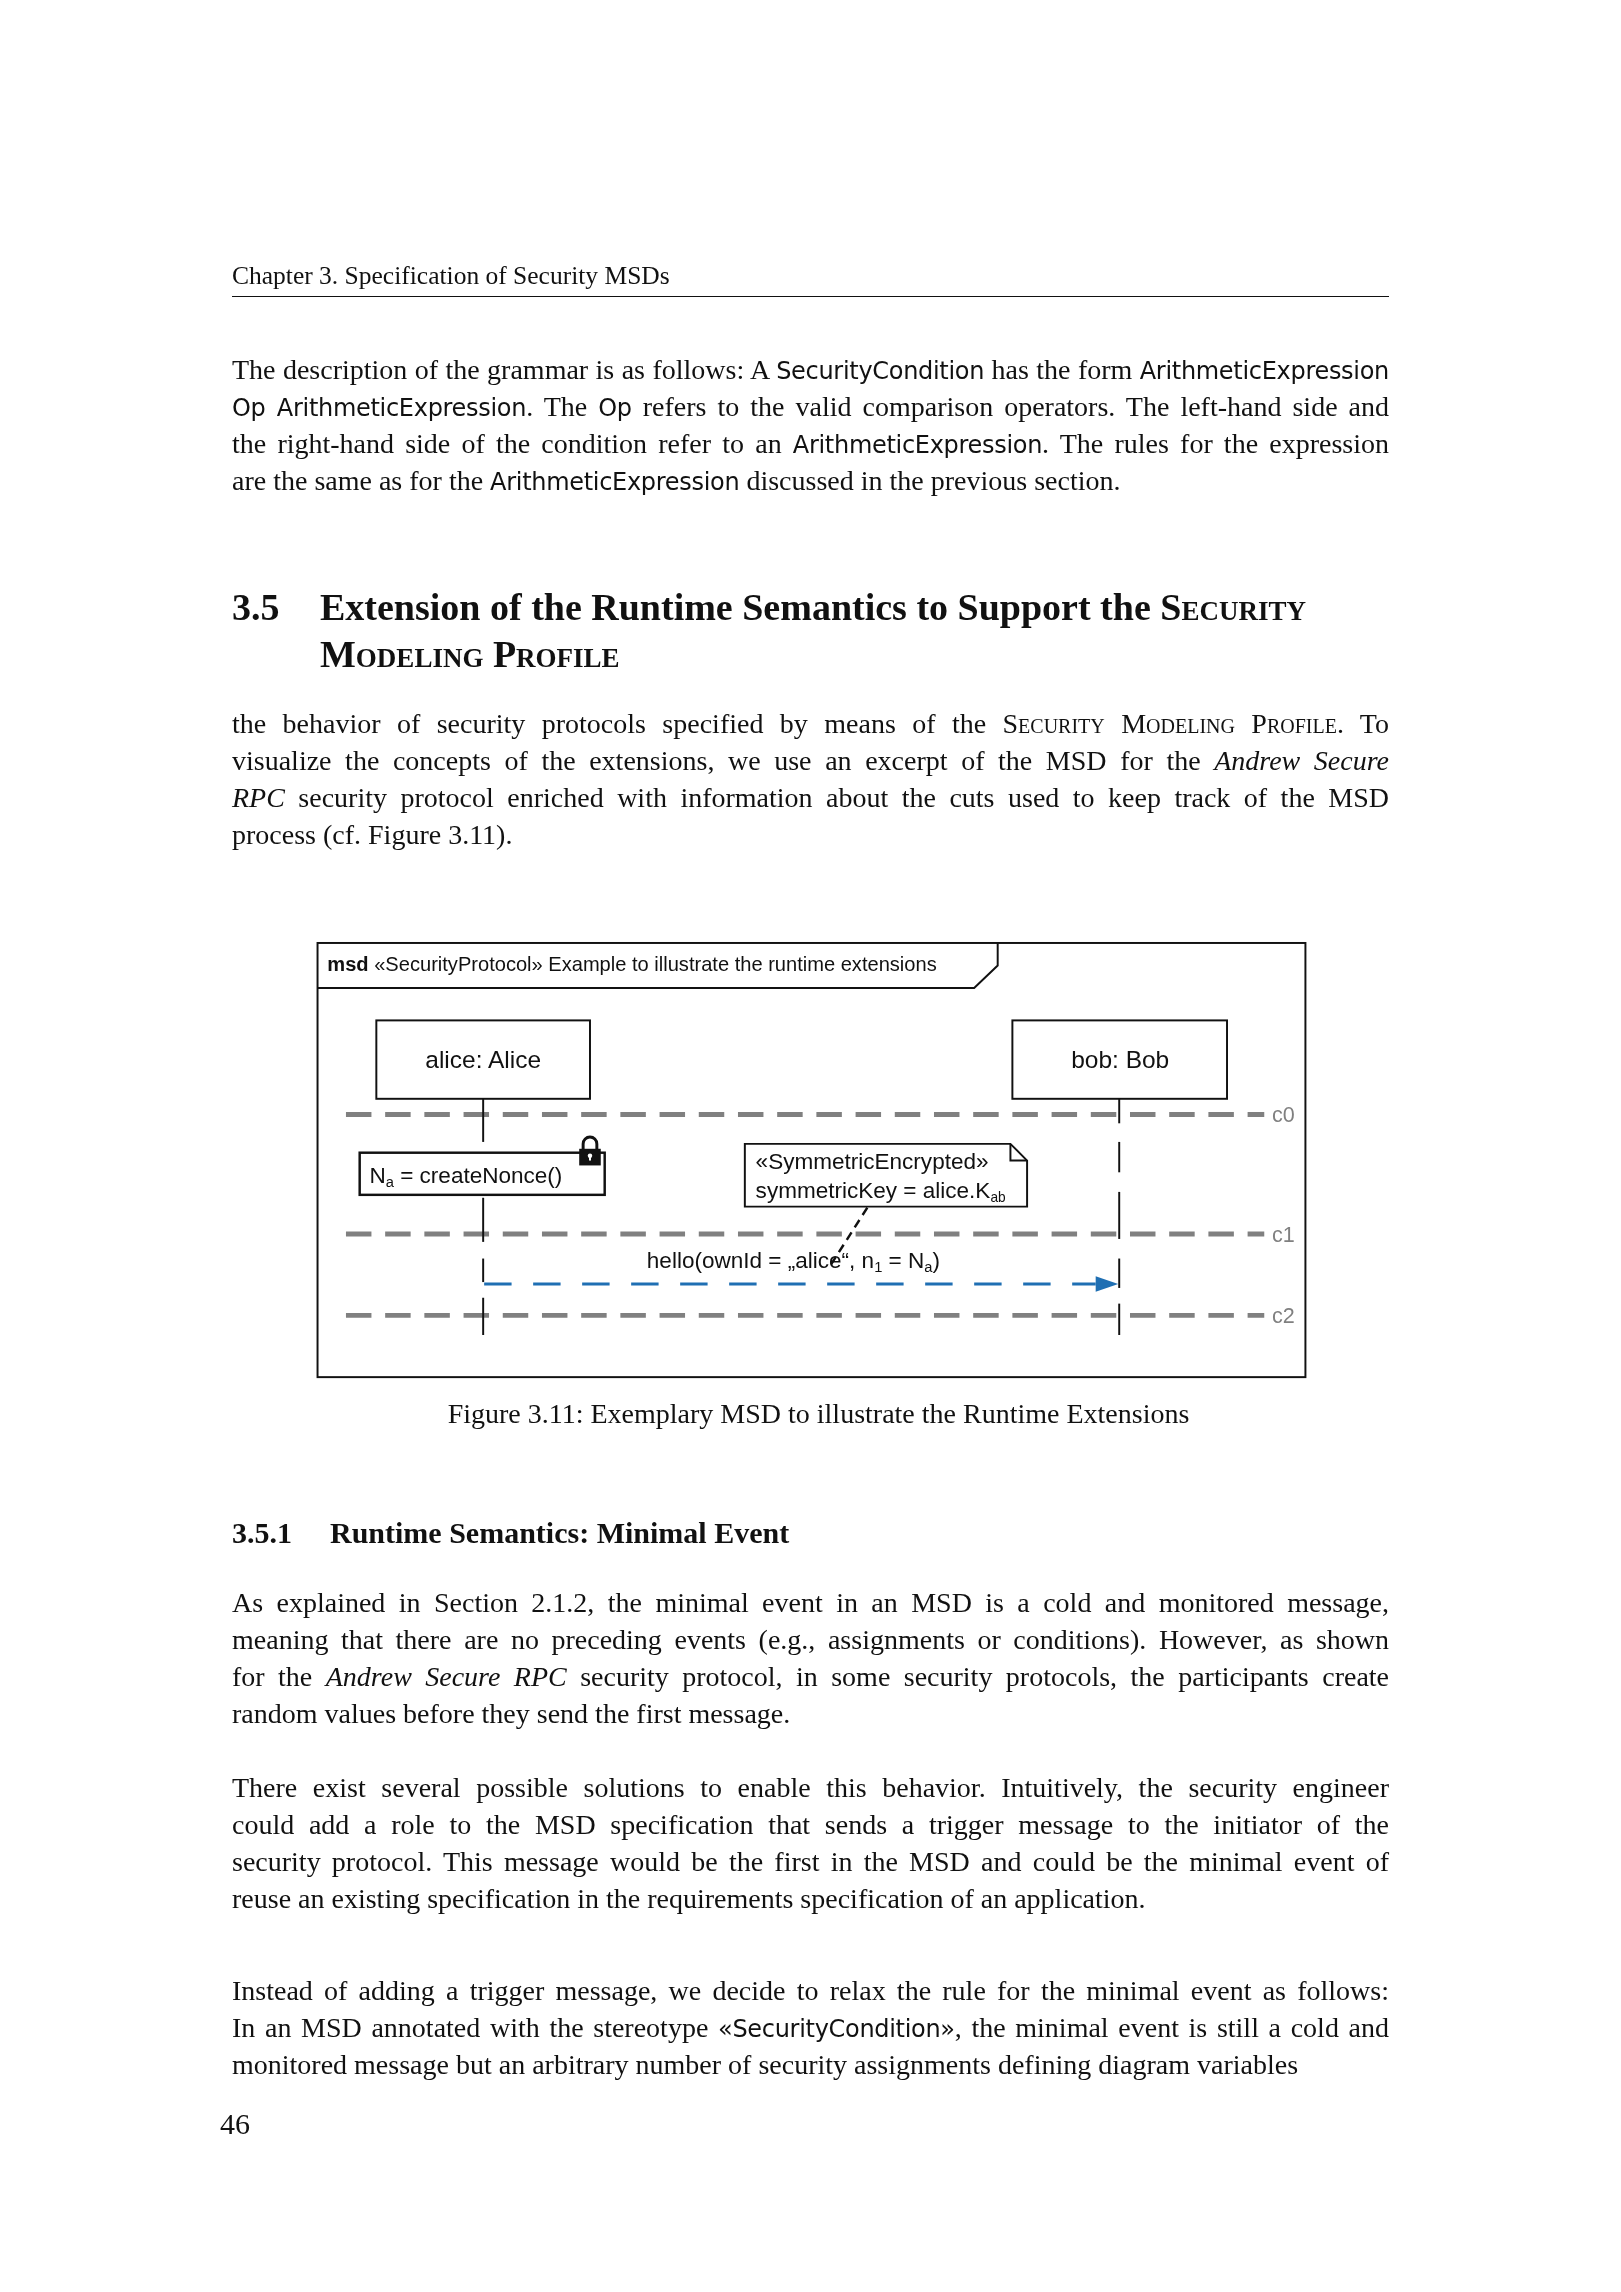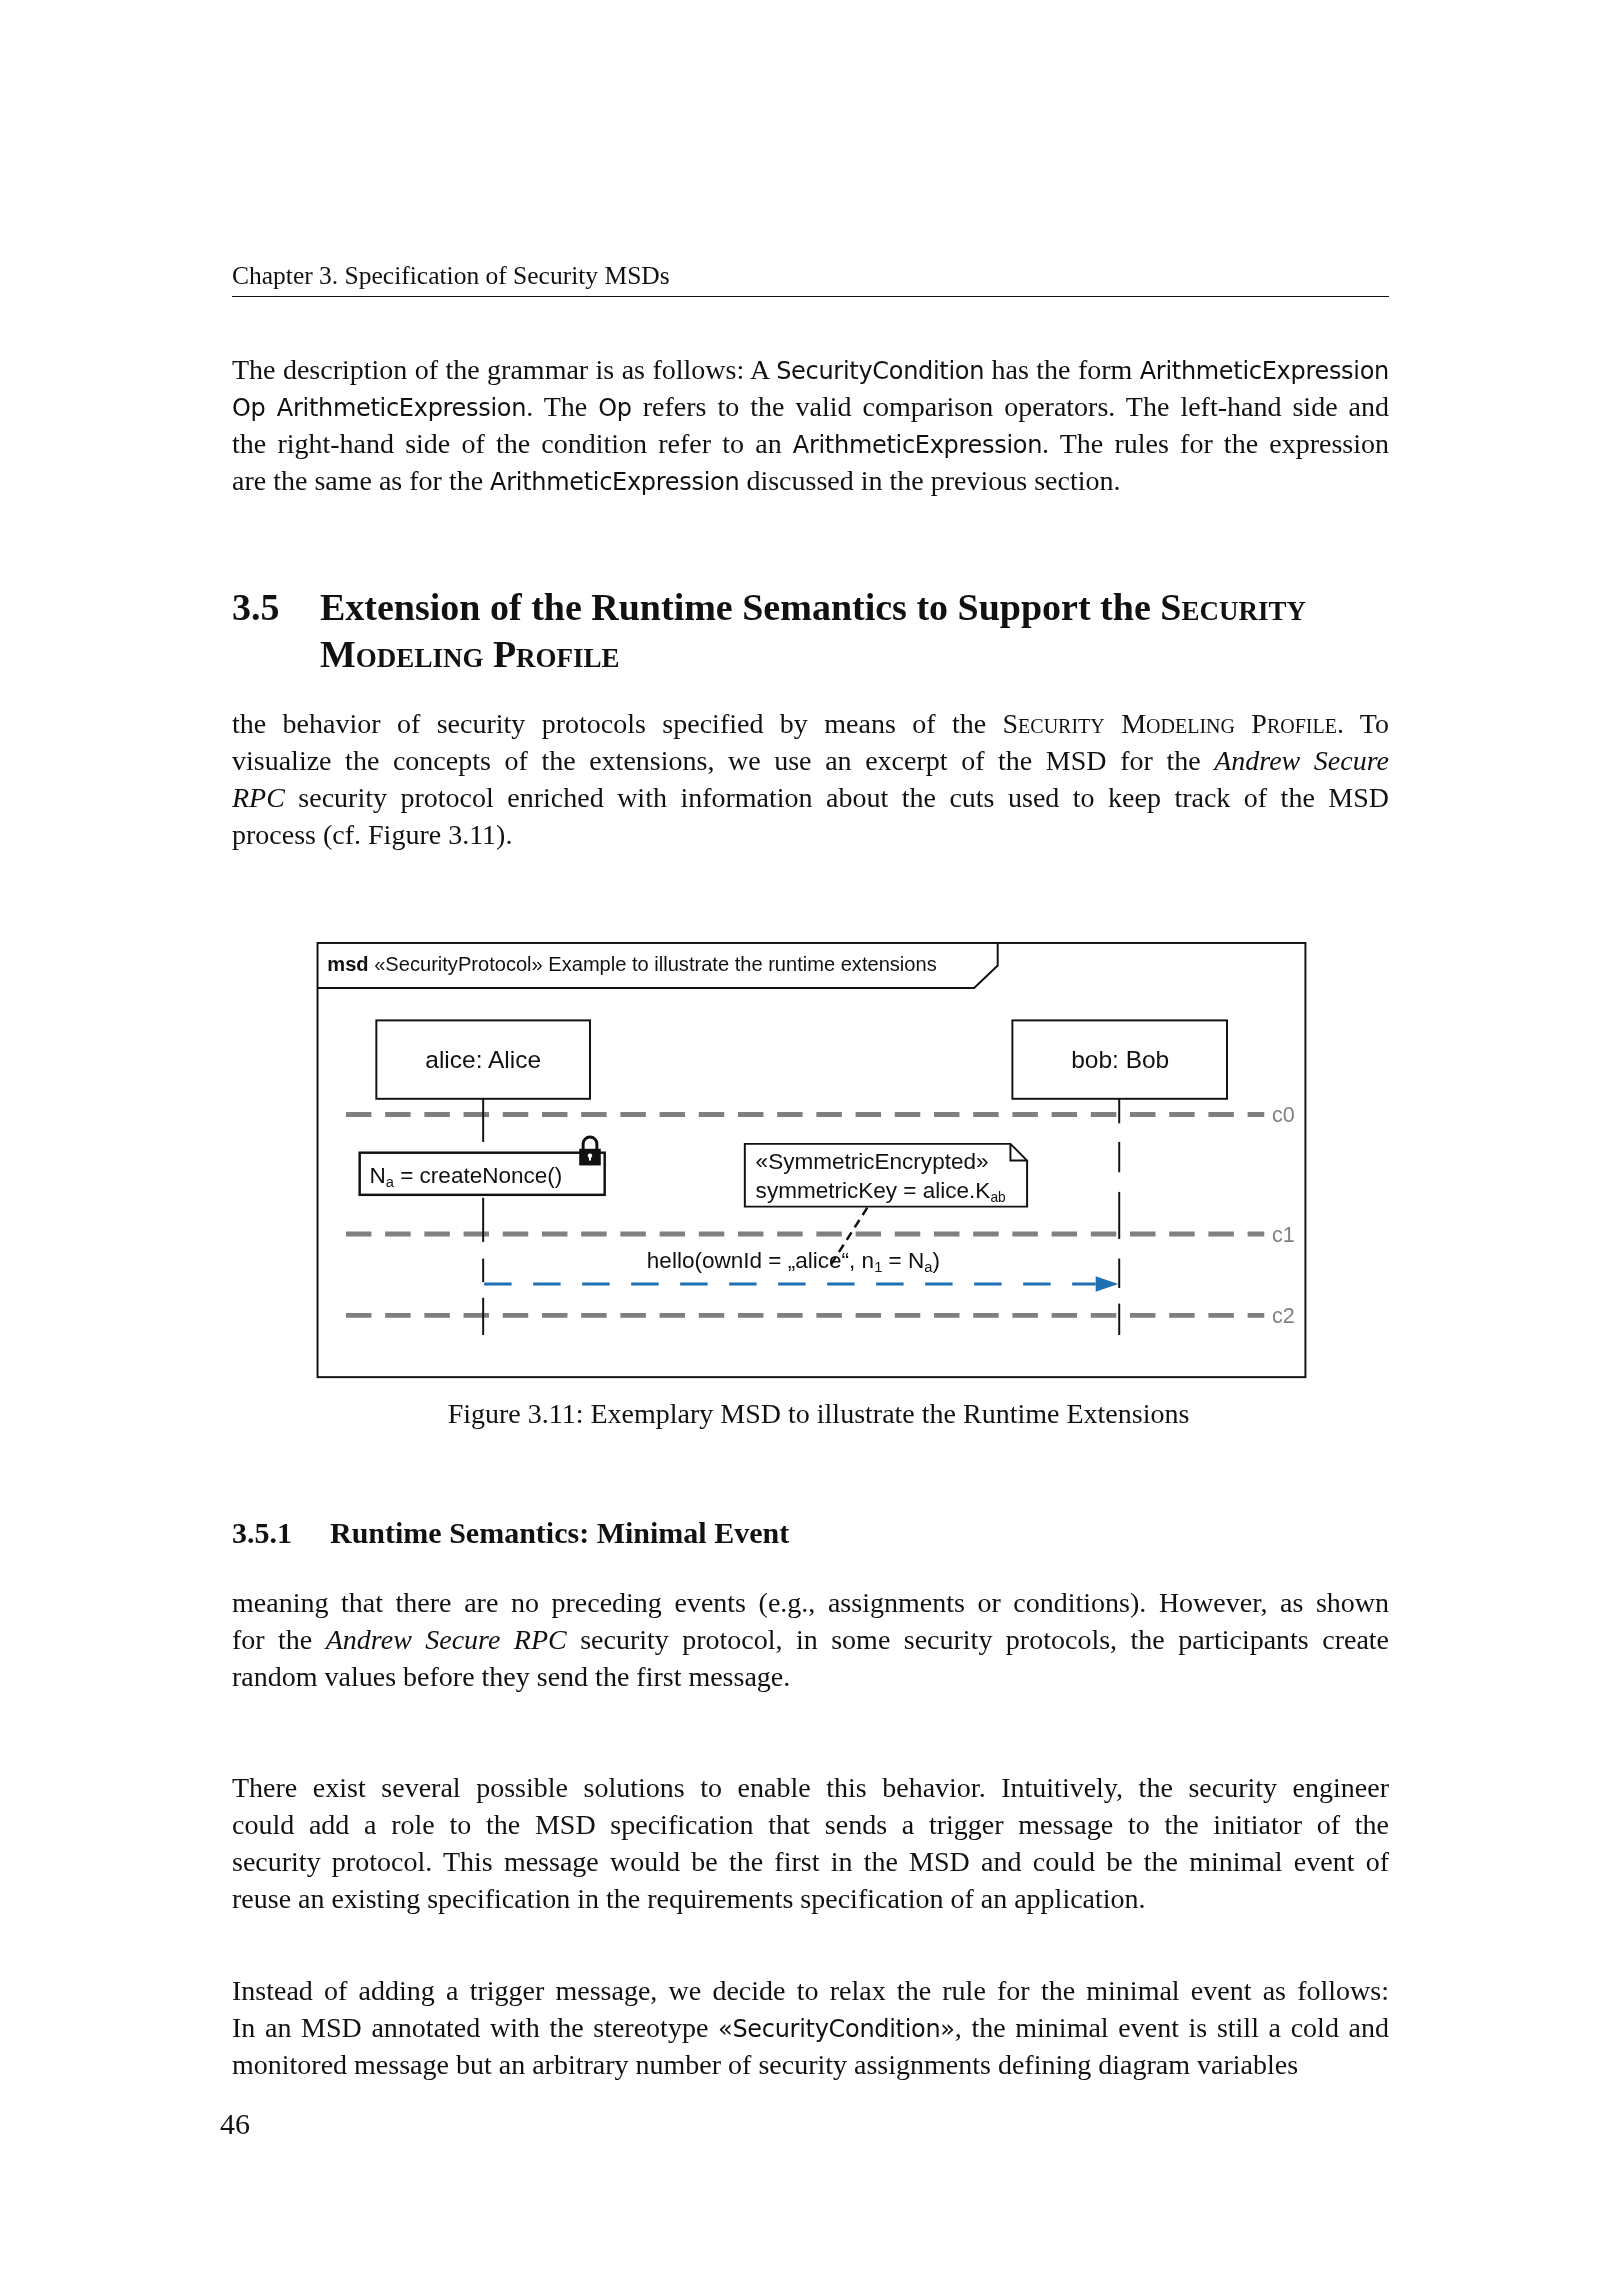--- a/index.html
+++ b/index.html
@@ -104,20 +104,21 @@
 </svg>
 
 <div class="abs caption">Figure 3.11: Exemplary MSD to illustrate the Runtime Extensions</div>
 
 <div class="abs h3">
   <span>3.5.1</span>
   <span class="txt">Runtime Semantics: Minimal Event</span>
 </div>
 
 <div class="abs para" style="top:1584px;">
+    <span class="line"><span>As explained in Section 2.1.2, the minimal event in an MSD is a cold and monitored message,</span></span>
     <span class="line"><span>meaning that there are no preceding events (e.g., assignments or conditions). However, as shown</span></span>
     <span class="line"><span>for the </span><span class="it">Andrew Secure RPC</span><span> security protocol, in some security protocols, the participants create</span></span>
     <span class="line last"><span>random values before they send the first message.</span></span>
   </div>
 <div class="abs para" style="top:1769px;">
     <span class="line"><span>There exist several possible solutions to enable this behavior.  Intuitively, the security engineer</span></span>
     <span class="line"><span>could add a role to the MSD specification that sends a trigger message to the initiator of the</span></span>
     <span class="line"><span>security protocol. This message would be the first in the MSD and could be the minimal event of</span></span>
     <span class="line last"><span>reuse an existing specification in the requirements specification of an application.</span></span>
   </div>

